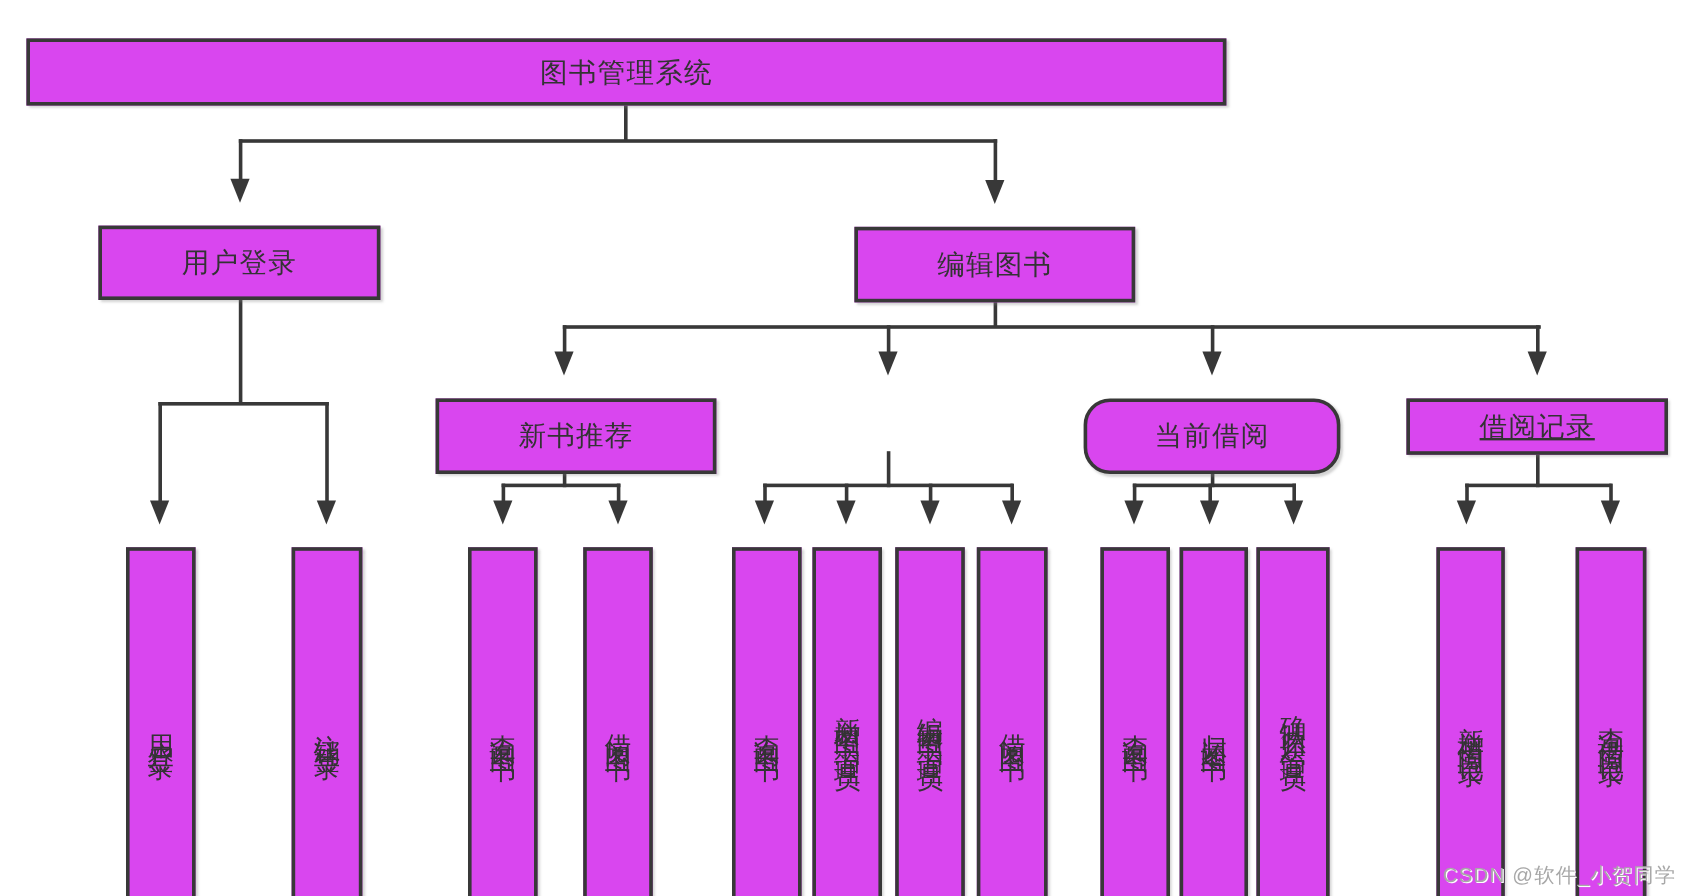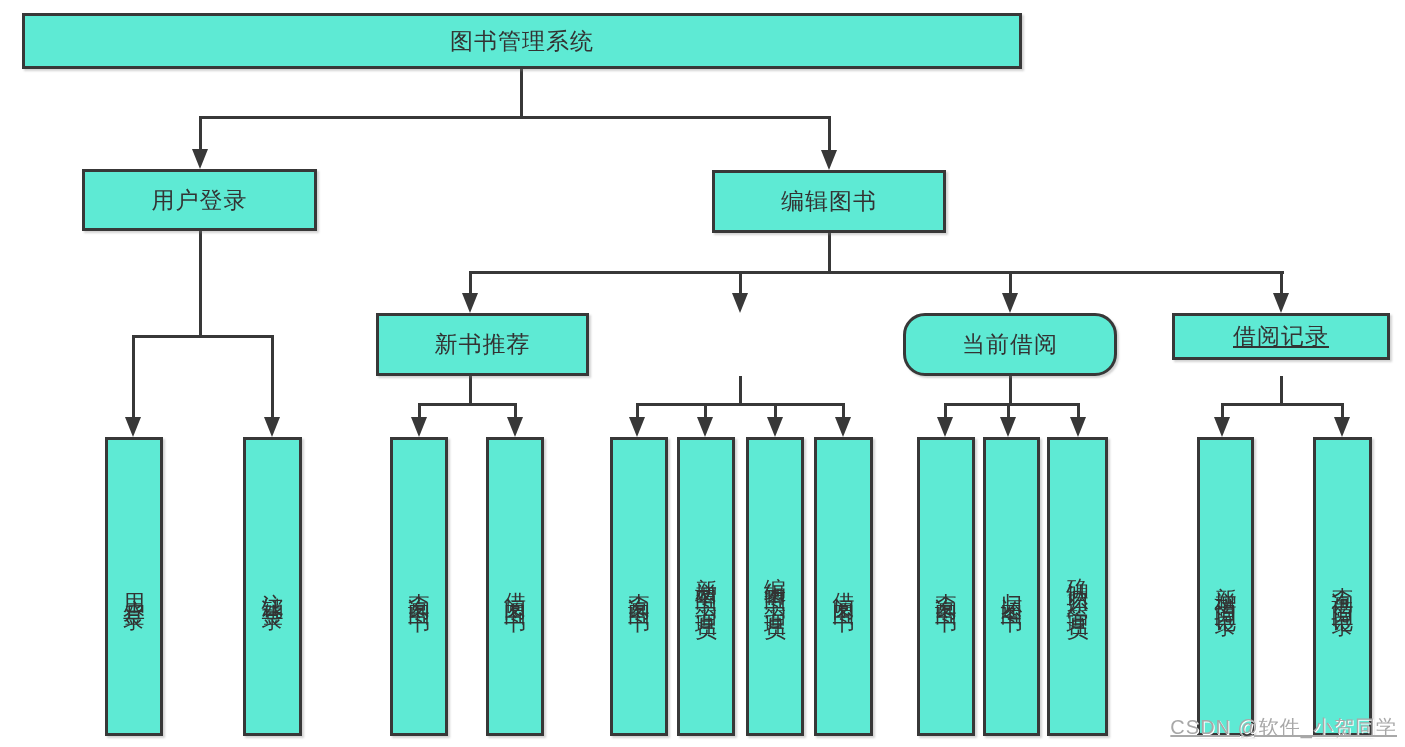--- a/index.html
+++ b/index.html
@@ -2,42 +2,43 @@
 <html><head>
 <meta charset="utf-8">
 <style>
   html,body { margin:0; padding:0; background:#ffffff; }
   .canvas {
     position:relative; width:1405px; height:747px; background:#ffffff;
     font-family:"Liberation Sans", sans-serif; color:#333333; overflow:hidden;
   }
   .node {
     position:absolute; box-sizing:border-box;
-    border:3px solid #383838; background:#5eead4;
+    border:3px solid #383838; background:#d946ef;
     display:flex; align-items:center; justify-content:center;
     font-size:23px; letter-spacing:1px; color:#333333;
     box-shadow:2px 2px 2px rgba(130,130,130,0.35);
+    margin-top:19px;
   }
   .vnode {
     writing-mode:vertical-rl; text-orientation:mixed;
     font-size:22px; letter-spacing:6px; line-height:1;
     padding:8px 0;
   }
   .line { position:absolute; background:#383838; }
   .vl { width:3px; }
   .hl { height:3px; }
   .arrow {
     position:absolute; width:0; height:0;
     border-left:8px solid transparent; border-right:8px solid transparent;
     border-top:20px solid #383838;
   }
   .watermark {
     position:absolute; right:8px; bottom:6px;
-    font-size:20px; color:#a8a8a8; letter-spacing:1px;
-    text-shadow:1px 1px 0 #ffffff; z-index:5;text-decoration:underline;
+    font-size:17px; color:#a8a8a8; letter-spacing:1px;
+    text-shadow:1px 1px 0 #ffffff; z-index:5;
   }
 </style>
 </head>
 <body>
 
 <div class="canvas">
 
   <div class="line vl" style="left:520px;top:69px;height:48px;"></div>
   <div class="line hl" style="left:199px;top:116px;width:632px;"></div>
   <div class="line vl" style="left:199px;top:116px;height:39px;"></div>
@@ -96,21 +97,21 @@
   <div class="arrow" style="left:1214px;top:417px;"></div>
   <div class="line vl" style="left:1341px;top:403px;height:18px;"></div>
   <div class="arrow" style="left:1334px;top:417px;"></div>
 
   <div class="node" style="left:22px;top:13px;width:1000px;height:56px;">图书管理系统</div>
 
   <div class="node" style="left:82px;top:169px;width:235px;height:62px;">用户登录</div>
 
   <div class="node" style="left:712px;top:170px;width:234px;height:63px;">编辑图书</div>
 
-  <div class="node" style="left:376px;top:313px;width:213px;height:63px;">新书推荐</div>
+  <div class="node" style="left:363px;top:313px;width:234px;height:63px;">新书推荐</div>
 
 
   <div class="node" style="left:903px;top:313px;width:214px;height:63px;border-radius:22px;">当前借阅</div>
 
   <div class="node" style="left:1172px;top:313px;width:218px;height:47px;text-decoration:underline;">借阅记录</div>
 
   <div class="node vnode" style="left:105px;top:437px;width:58px;height:299px;">用户登录</div>
   <div class="node vnode" style="left:243px;top:437px;width:59px;height:299px;">注销登录</div>
 
   <div class="node vnode" style="left:390px;top:437px;width:58px;height:299px;">查询图书</div>

